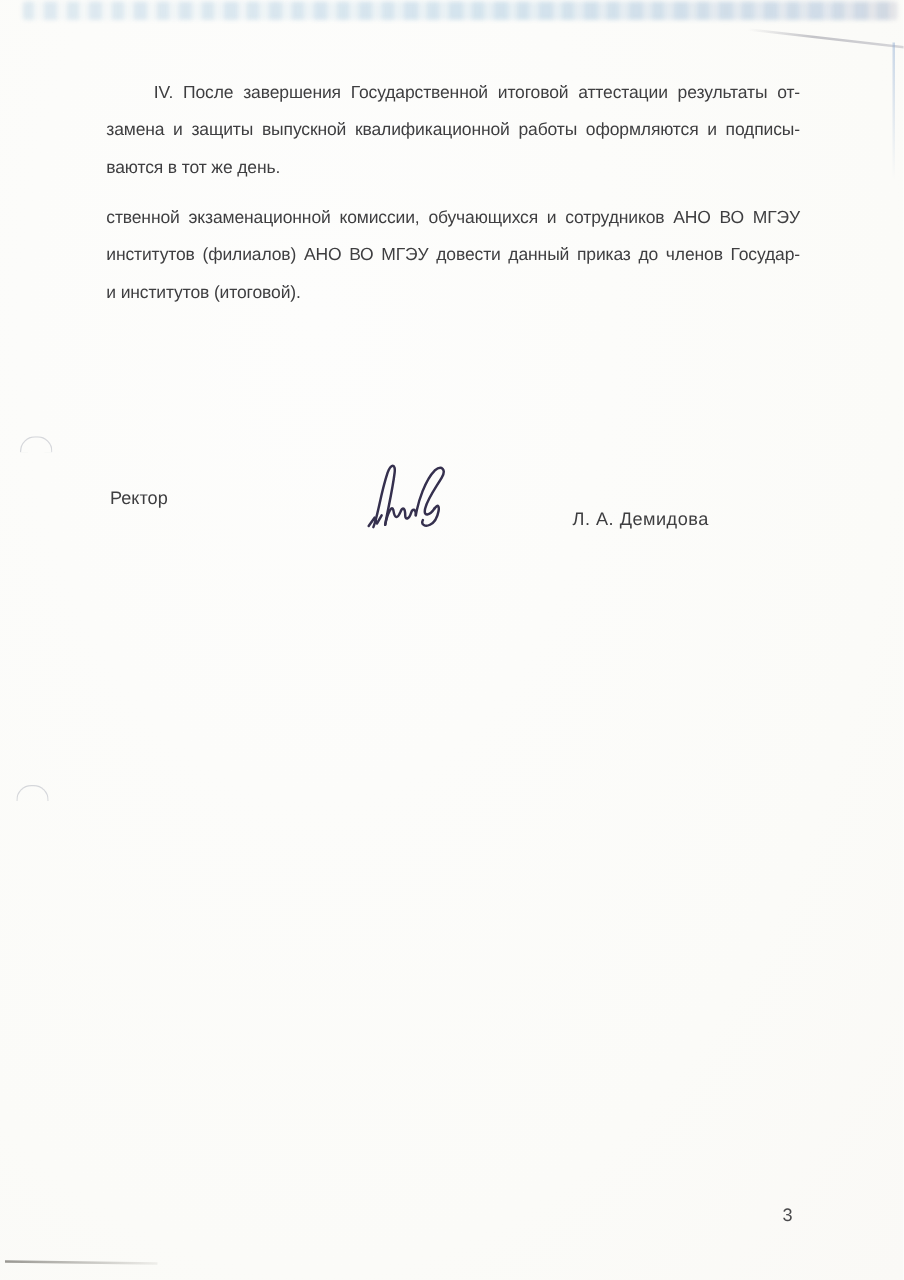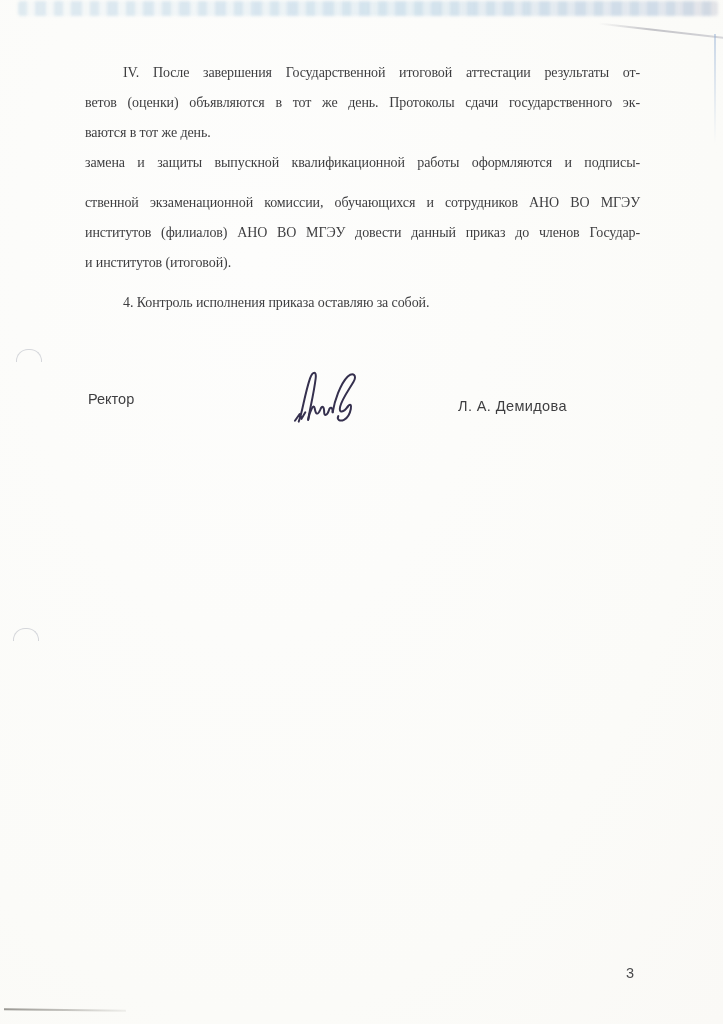--- a/index.html
+++ b/index.html
@@ -41,59 +41,55 @@
     border:1.6px solid #b6b9c2; border-bottom:none;
     border-radius:12px 12px 0 0; opacity:.55;
   }
   .punch.p1 { left:16px; top:349px; }
   .punch.p2 { left:13px; top:628px; }
 
   .body-text {
     position:absolute; left:85px; top:58px; width:555px;
     font-size:14px; line-height:30px; letter-spacing:-0.1px;
   }
-  .para { margin:0 0 10px 0;font-family:Liberation Serif, serif; }
+  .para { margin:0 0 10px 0; }
   .line { display:block; text-align:justify; text-align-last:justify; }
   .line.first { text-indent:38px; }
   .line.last { text-align-last:left; }
 
   .sig-row { position:absolute; left:85px; top:383px; width:555px; height:75px; font-size:14.5px;text-decoration:underline; }
   .sig-role { position:absolute; left:3px; top:8px; }
-  .sig-name { position:absolute; left:373px; top:15px; letter-spacing:0.4px; }
+  .sig-name { position:absolute; left:373px; top:25px; letter-spacing:0.4px; }
   .sig-svg  { position:absolute; left:203px; top:-16px; }
 
   .page-number { position:absolute; left:626px; top:965px; font-size:14.5px; color:#4a4a4c; }
 </style>
 </head>
 <body>
 
 <div class="page">
 
   <div class="bleed"></div>
   <div class="edge-top"></div>
   <div class="edge-right"></div>
   <div class="edge-bottom"></div>
 
   <div class="punch p1"></div>
   <div class="punch p2"></div>
 
   <div class="body-text">
     <p class="para">
       <span class="line first">IV. После завершения Государственной итоговой аттестации результаты от-</span>
-      <span class="line">ветов (оценки) объявляются в тот же день. Протоколы сдачи государственного эк-</span>
+      <span class="line">замена и защиты выпускной квалификационной работы оформляются и подписы-</span>
       <span class="line last">ваются в тот же день.</span>
-      <span class="line">замена и защиты выпускной квалификационной работы оформляются и подписы-</span>
     </p>
     <p class="para">
       <span class="line">ственной экзаменационной комиссии, обучающихся и сотрудников АНО ВО МГЭУ</span>
       <span class="line">институтов (филиалов) АНО ВО МГЭУ довести данный приказ до членов Государ-</span>
       <span class="line last">и институтов (итоговой).</span>
-    </p>
-    <p class="para">
-      <span class="line first last">4. Контроль исполнения приказа оставляю за собой.</span>
     </p>
   </div>
 
   <div class="sig-row">
     <span class="sig-role">Ректор</span>
     <span class="sig-svg">
       <svg width="78" height="66" viewBox="0 0 80 70">
         <g fill="none" stroke="#35304e" stroke-width="2.1" stroke-linecap="round" stroke-linejoin="round">
           <path d="M6,57 l5,-7 l2,5 l4,-7"></path>
           <path d="M10,58 C14,48 16,30 22,12 C25,4 29,4 28,12 C26,28 22,44 20,56"></path>

